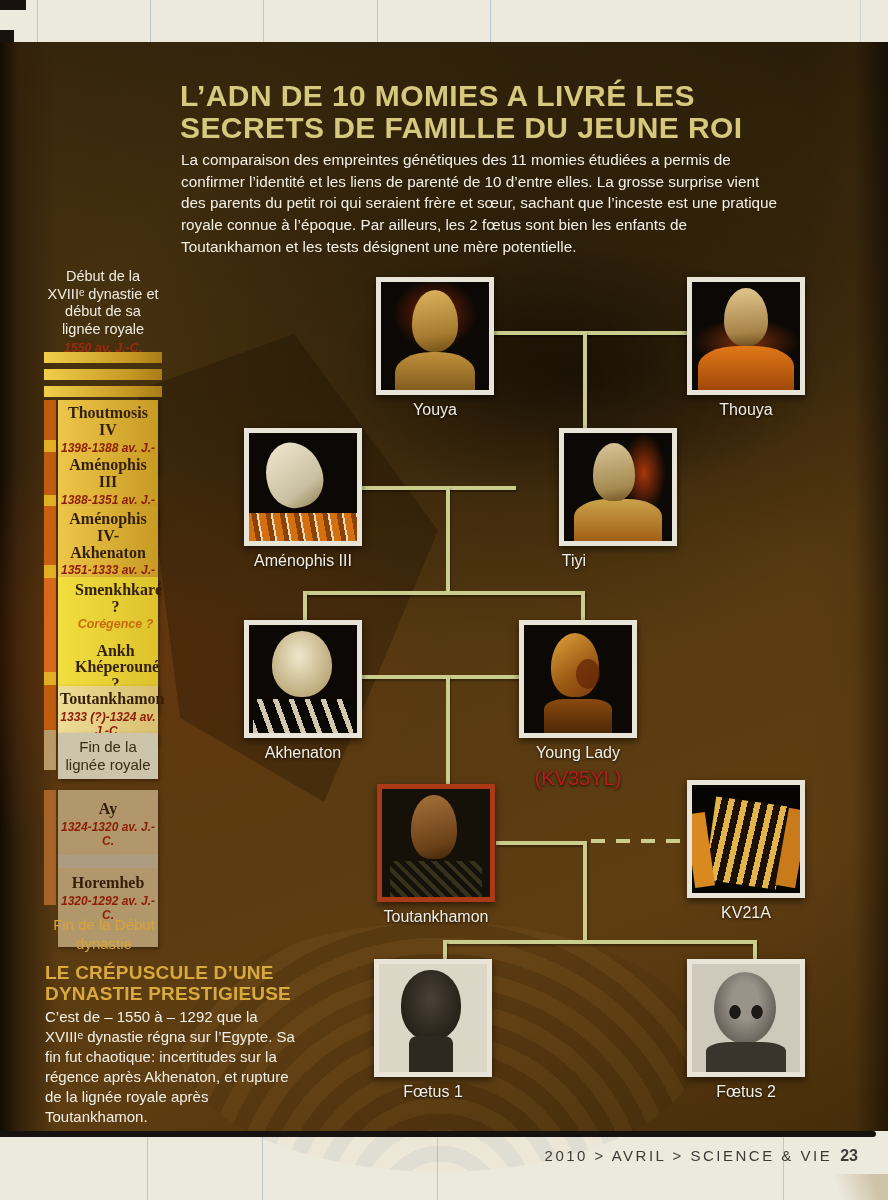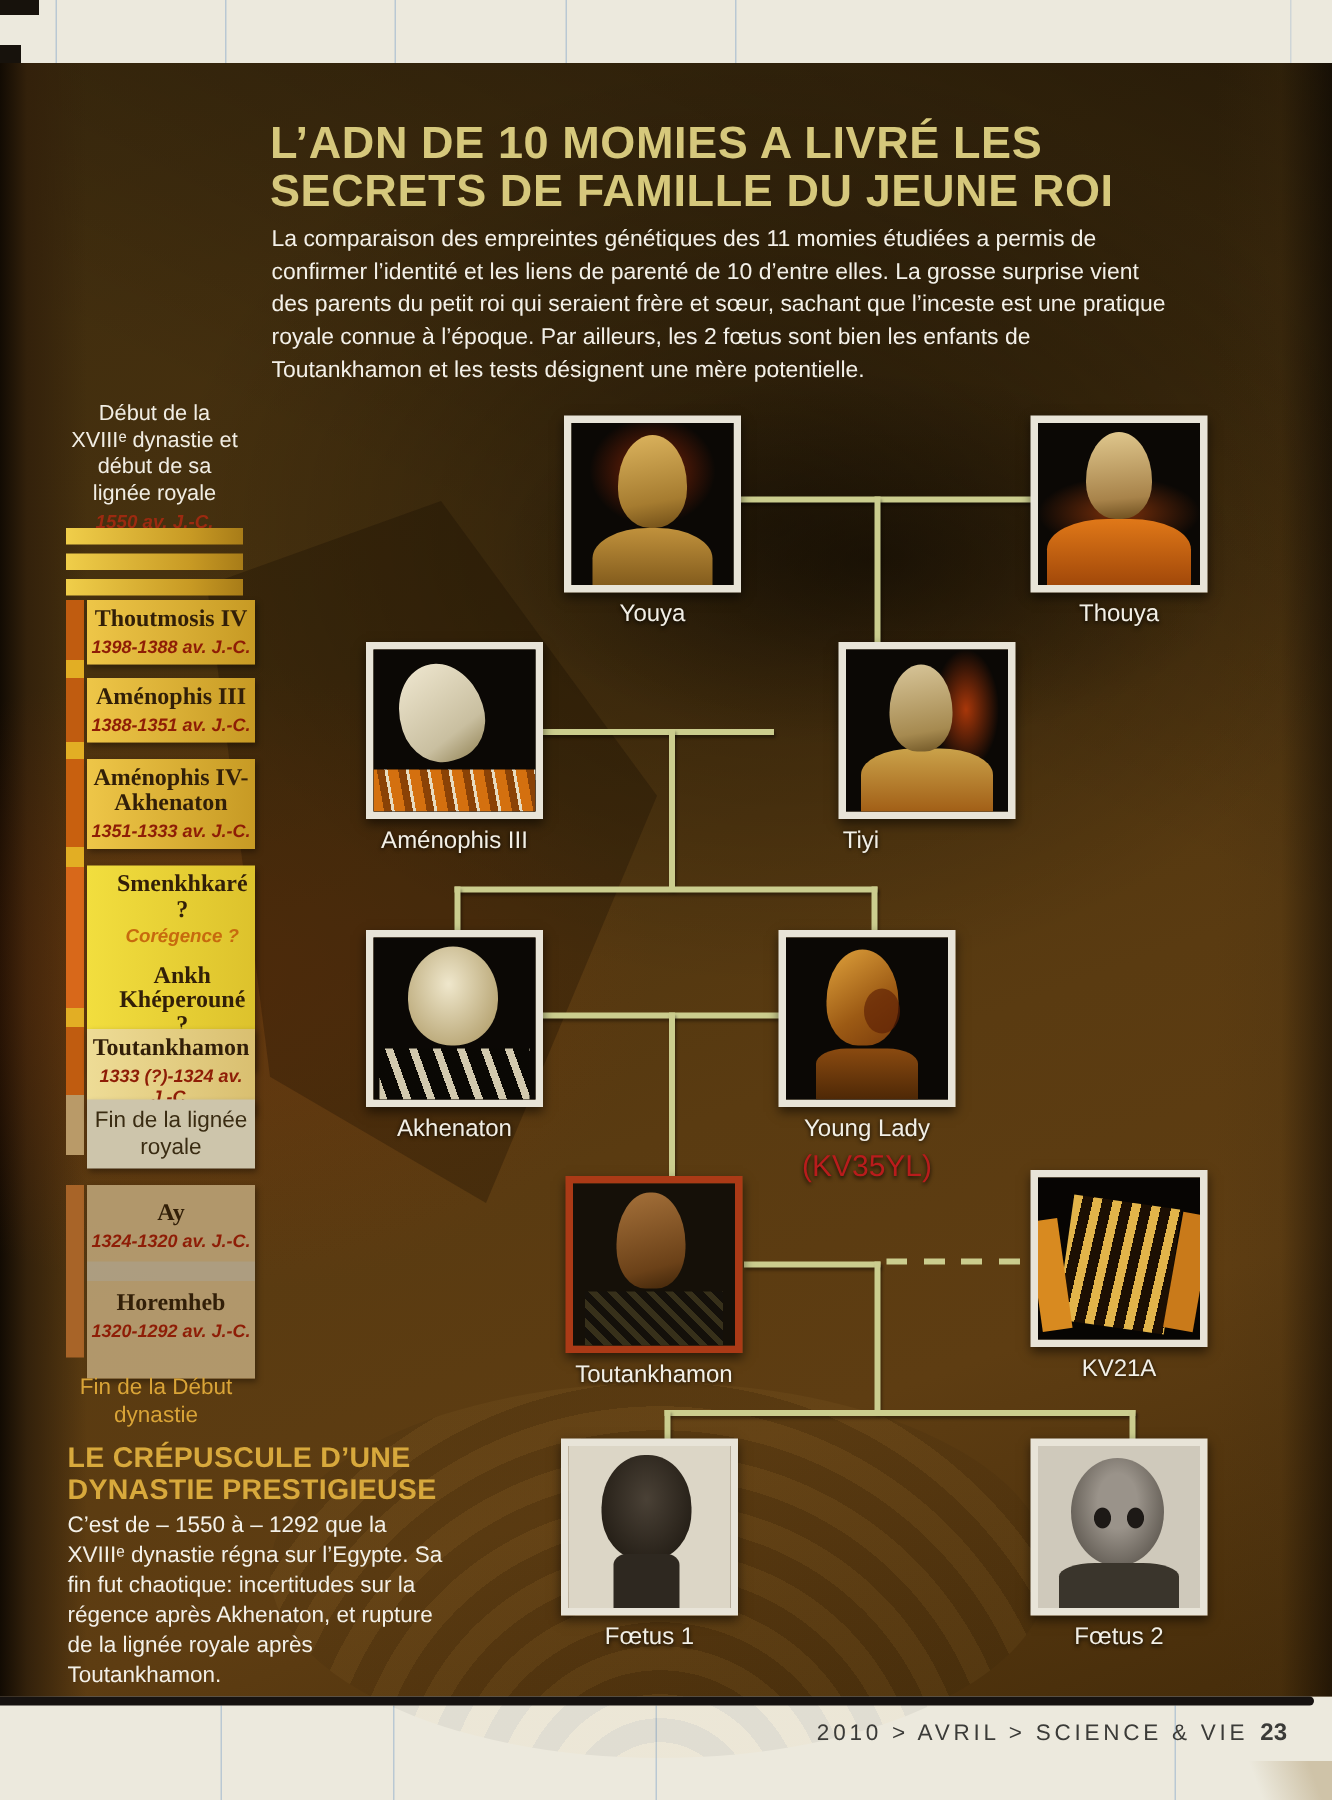--- a/index.html
+++ b/index.html
@@ -43,21 +43,21 @@
   .bar{position:absolute;left:44px;width:118px;height:11px;
        background:linear-gradient(90deg,#f0ce4a,#c89a24 70%,#a87c18);}
   .tstrip{position:absolute;left:44px;top:400px;width:12px;height:505px;
     background:linear-gradient(180deg,
       #c05c10 0 40px,#e2ae24 40px 52px,
       #c05c10 52px 95px,#e2ae24 95px 106px,
       #c8600f 106px 165px,#e2ae24 165px 178px,
       #d8681a 178px 272px,#e2ae24 272px 285px,
       #c05c10 285px 330px,#b99a68 330px 370px,
       rgba(0,0,0,0) 370px 390px,#a86428 390px 505px);}
-  .plate{position:absolute;left:58px;width:112px;text-align:center;padding:5px 2px;box-sizing:border-box;
+  .plate{position:absolute;left:58px;width:100px;text-align:center;padding:5px 2px;box-sizing:border-box;
          box-shadow:1px 2px 4px rgba(0,0,0,.35);}
   .plate.gold{background:linear-gradient(90deg,#eec648,#c79a24);}
   .plate.yellow{background:linear-gradient(90deg,#f2de3e,#ddc22c);padding-left:17px;}
   .plate.cream{background:linear-gradient(90deg,#eedc96,#d9bf70);}
   .plate.graynote{background:#cdc5ab;}
   .plate.tan{background:rgba(199,175,130,.8);}
   .pname{font-family:"Liberation Serif",serif;font-weight:bold;font-size:16px;line-height:1.05;color:#321f08;}
   .pdate{font-style:italic;font-weight:bold;font-size:12px;color:#8e1d06;margin-top:2px;}
   .pcoreg{font-style:italic;font-weight:bold;font-size:12.5px;color:#c76a0e;margin-top:1px;}
   .pgap{height:12px;}

